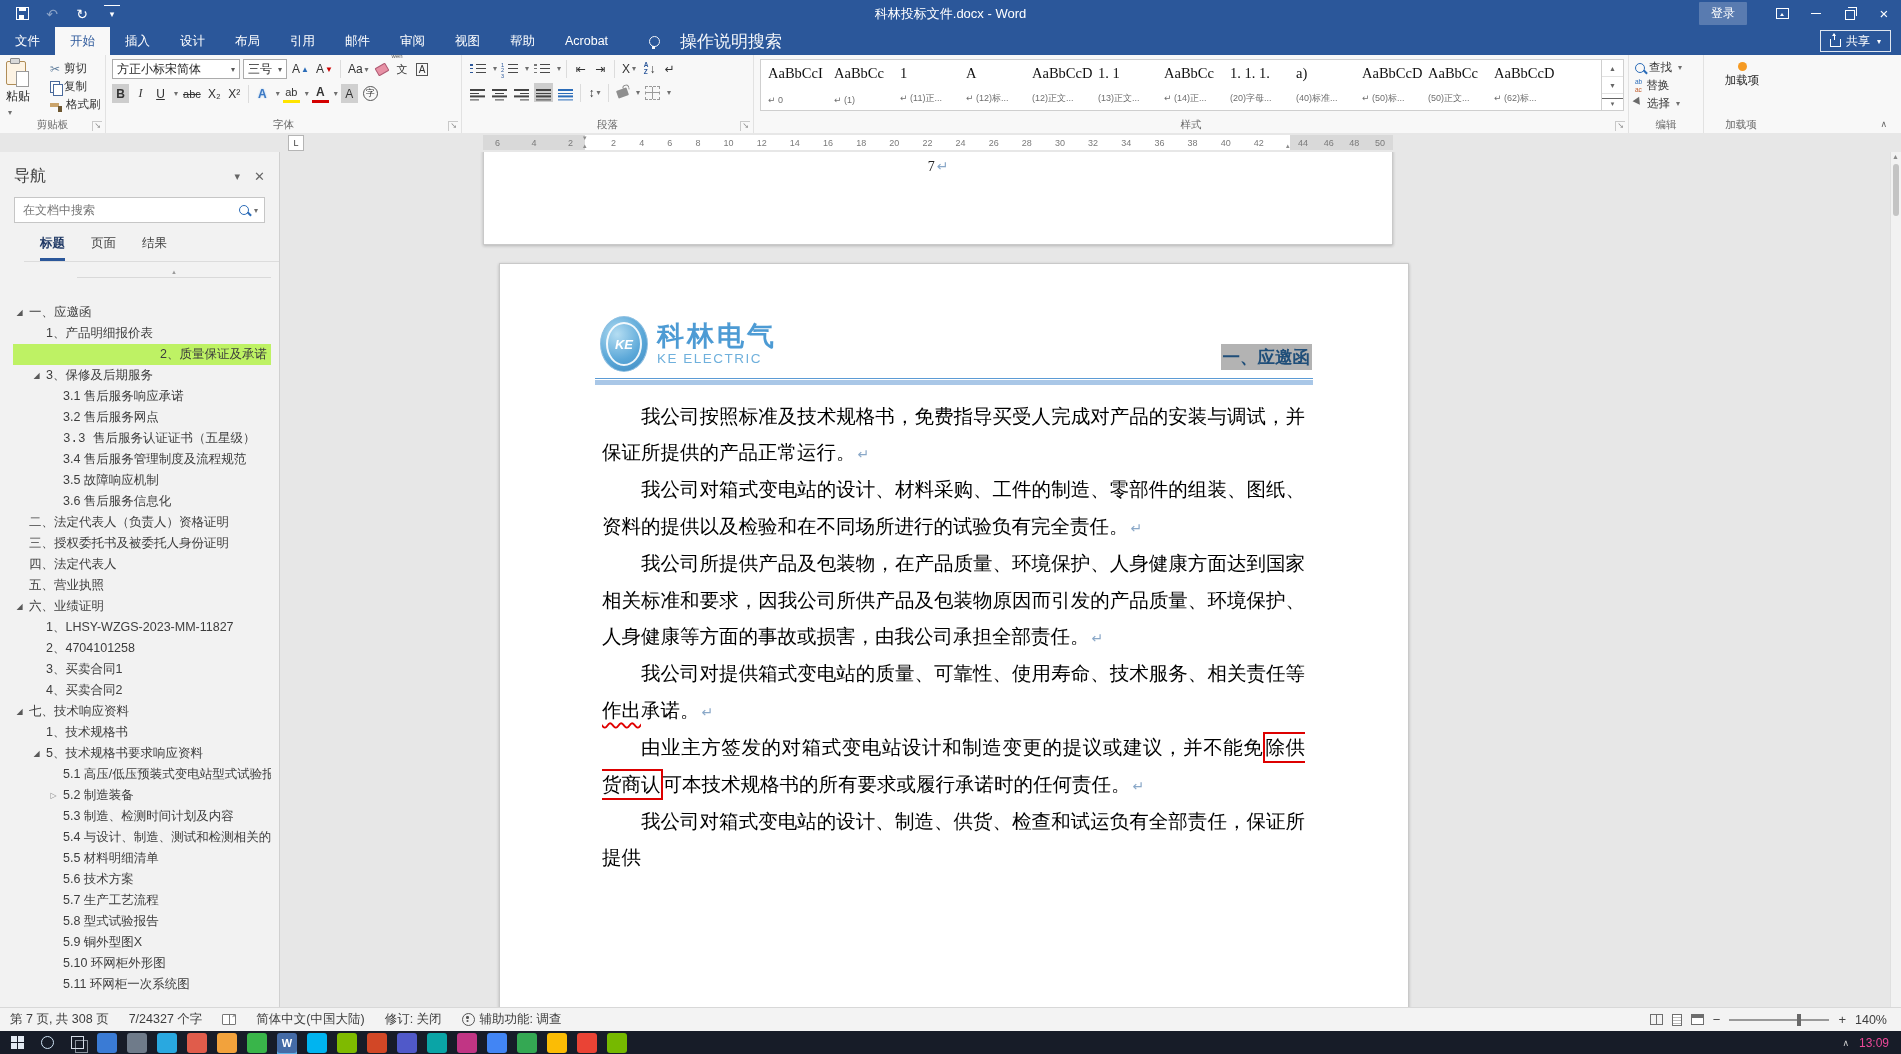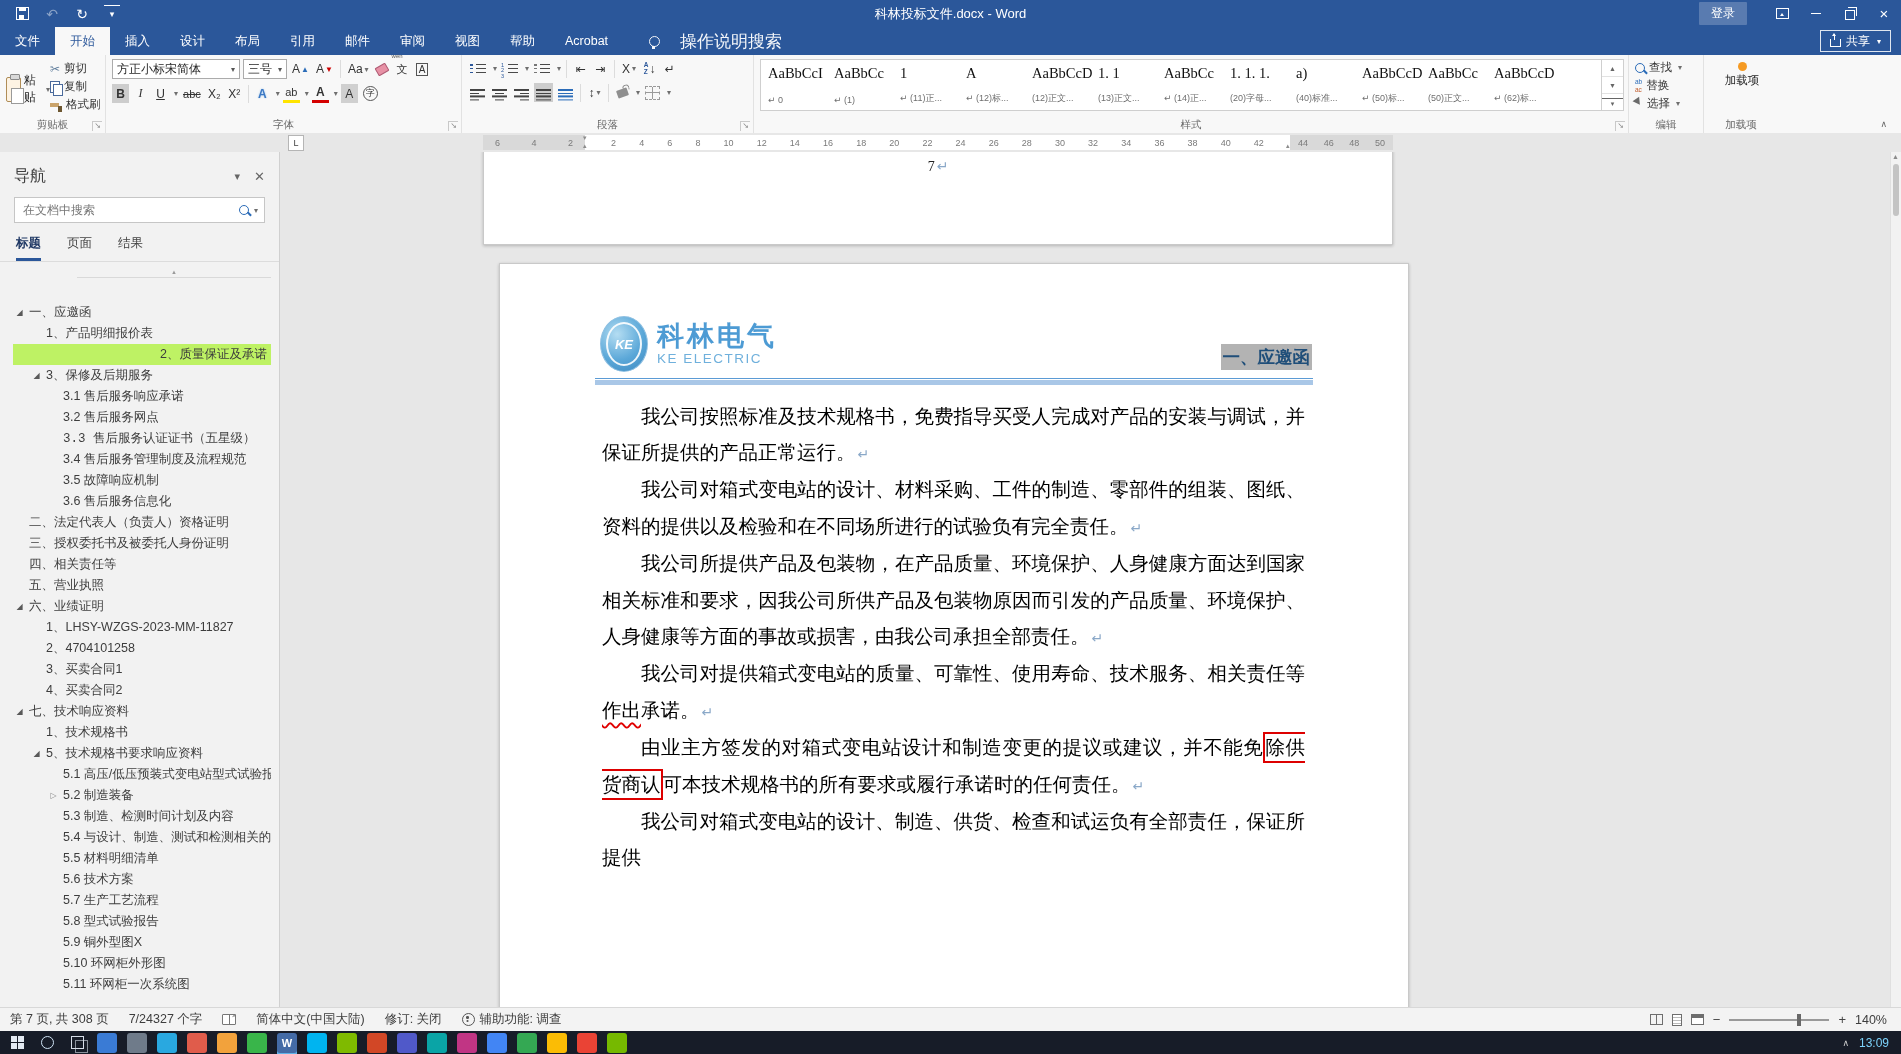--- a/index.html
+++ b/index.html
@@ -41,21 +41,21 @@
   .ico-share::after{content:"";position:absolute;left:1px;top:-8px;border:2.6px solid transparent;border-bottom:3.2px solid #fff;}
   
   .ribbon{position:absolute;left:0;top:55px;width:100%;height:78px;background:#f8f8f8;border-bottom:1px solid #d6d4d2;display:flex;}
   .grp{position:relative;height:78px;box-sizing:border-box;padding:4px 4px 16px 6px;}
   .grp+.grp{border-left:1px solid #e2e2e2;}
   .grp-name{position:absolute;left:0;right:0;bottom:1px;text-align:center;font-size:10.5px;color:#6a6a6a;}
   .launcher{position:absolute;right:3px;bottom:2px;font-size:8px;color:#8a8a8a;border-left:1px solid #c9c9c9;border-top:1px solid #c9c9c9;padding:0 1px;line-height:1.1;}
   .chev{font-size:8px;color:#6f6f6f;margin-left:2px;}
   
   .g-clip{width:105px;display:flex;}
-  .paste-big{display:flex;flex-direction:row;align-items:center;gap:3px;width:44px;padding-top:2px;}
+  .paste-big{display:flex;flex-direction:column;gap:3px;width:44px;padding-top:2px;}
   .ico-paste{width:18px;height:23px;background:#fdf3e3;border:1.5px solid #b08d57;border-radius:2px;position:relative;}
   .ico-paste::before{content:"";position:absolute;top:-4px;left:3px;width:8px;height:4px;background:#d9d9d9;border:1px solid #8a8a8a;border-radius:1px;}
   .ico-paste::after{content:"";position:absolute;right:-4px;bottom:-3px;width:11px;height:14px;background:#fff;border:1px solid #9a9a9a;}
   .clip-col{display:flex;flex-direction:column;gap:3px;padding-top:2px;}
   .sbtn{display:flex;align-items:center;gap:4px;font-size:11.5px;color:#333;white-space:nowrap;}
   .ico-cut{color:#5f7d9c;font-size:12px;line-height:1;}
   .ico-copy{width:8px;height:10px;border:1px solid #4a6a9c;background:#fff;position:relative;display:inline-block;}
   .ico-copy::after{content:"";position:absolute;left:2px;top:2px;width:8px;height:10px;border:1px solid #4a6a9c;background:#fff;}
   .ico-painter{width:9px;height:4px;background:#caa36a;position:relative;display:inline-block;margin-right:3px;}
   .ico-painter::after{content:"";position:absolute;right:-3px;top:3px;width:4px;height:6px;background:#6d5630;}
@@ -135,21 +135,21 @@
   .rmark{position:absolute;color:#8c8c8c;font-size:7px;line-height:1;}
   
   .main{position:absolute;left:0;top:152px;width:100%;height:855px;display:flex;}
   .navpane{width:280px;background:#f2f2f2;border-right:1px solid #d0d0d0;box-sizing:border-box;position:relative;overflow:hidden;}
   .nav-head{display:flex;align-items:center;padding:14px 14px 0 14px;}
   .nav-title{font-size:16px;color:#3f3f3f;flex:1;}
   .nav-hbtn{color:#666;font-size:11px;margin-left:14px;}
   .nav-search{margin:10px 14px 0;height:24px;background:#fff;border:1px solid #c6c6c6;display:flex;align-items:center;padding:0 6px;}
   .nav-search input{flex:1;border:none;outline:none;font-size:12px;color:#333;background:transparent;}
   .nav-search input::placeholder{color:#767676;}
-  .nav-tabs{display:flex;gap:26px;padding:12px 16px 0;border-bottom:1px solid #dcdcdc;}
+  .nav-tabs{display:flex;gap:26px;padding:12px 16px 0;border-bottom:1px solid #dcdcdc;margin-left:24px;}
   .ntab{font-size:12.5px;color:#444;padding-bottom:6px;}
   .ntab.active{color:#1f3864;border-bottom:3px solid #2b579a;font-weight:bold;}
   .jumpstrip{margin:4px 8px 2px 77px;height:11px;border-bottom:1px solid #d9d9d9;display:flex;align-items:center;justify-content:center;color:#9a9a9a;font-size:6px;}
   .navtree{position:absolute;top:150px;bottom:0;left:0;right:0;overflow:hidden;}
   .nrow{height:21px;display:flex;align-items:center;font-size:12.5px;color:#3d3d3d;white-space:nowrap;margin:0 8px 0 13px;padding-right:4px;overflow:hidden;}
   .nrow.sel{background:#bef264;justify-content:flex-end;}
   .nexp{width:13px;font-size:8px;color:#595959;flex:none;text-align:center;margin-right:3px;}
   .nexp.closed{color:#8a8a8a;}
   
   .docarea{flex:1;position:relative;background:#e7e7e7;overflow:hidden;}
@@ -202,21 +202,21 @@
      linear-gradient(#e3e9f2,#e3e9f2) 0 0/6px 6px no-repeat,linear-gradient(#e3e9f2,#e3e9f2) 7px 0/6px 6px no-repeat,
      linear-gradient(#e3e9f2,#e3e9f2) 0 7px/6px 6px no-repeat,linear-gradient(#e3e9f2,#e3e9f2) 7px 7px/6px 6px no-repeat;}
   .ico-cortana{width:11px;height:11px;border:1.6px solid #cfe3f5;border-radius:50%;}
   .ico-taskview{width:11px;height:11px;border:1.4px solid #d6dde8;position:relative;}
   .ico-taskview::after{content:"";position:absolute;left:3px;top:3px;width:11px;height:11px;border:1.4px solid rgba(214,221,232,.6);}
   .appico{width:20px;height:20px;border-radius:3px;margin:0 5px;flex:none;display:flex;align-items:center;justify-content:center;
           color:#fff;font-size:11px;font-weight:bold;}
   .appico.active{box-shadow:0 3px 0 #5fb2e8, inset 0 0 0 20px rgba(255,255,255,.12);}
   .tray{margin-left:auto;display:flex;align-items:center;gap:10px;padding-right:12px;color:#e8e8e8;}
   .tray .caret{font-size:9px;color:#cfcfcf;}
-  .clock{font-size:12px;color:#7dd3fc;}
+  .clock{font-size:12px;color:#ec4899;}
 </style>
 </head>
 <body>
 
 <div id="app">
 
   <div class="titlebar">
     <div class="qat">
       <span class="qbtn">
           <span class="ico-save"></span>
@@ -604,21 +604,21 @@
           <div class="nrow" style="padding-left: 0px;">
             <span class="nexp"></span>
             <span>二、法定代表人（负责人）资格证明</span>
           </div>
           <div class="nrow" style="padding-left: 0px;">
             <span class="nexp"></span>
             <span>三、授权委托书及被委托人身份证明</span>
           </div>
           <div class="nrow" style="padding-left: 0px;">
             <span class="nexp"></span>
-            <span>四、相关责任等</span>
+            <span>四、法定代表人</span>
           </div>
           <div class="nrow" style="padding-left: 0px;">
             <span class="nexp"></span>
             <span>五、营业执照</span>
           </div>
           <div class="nrow" style="padding-left: 0px;">
             <span class="nexp">◢</span>
             <span>六、业绩证明</span>
           </div>
           <div class="nrow" style="padding-left: 17px;">

